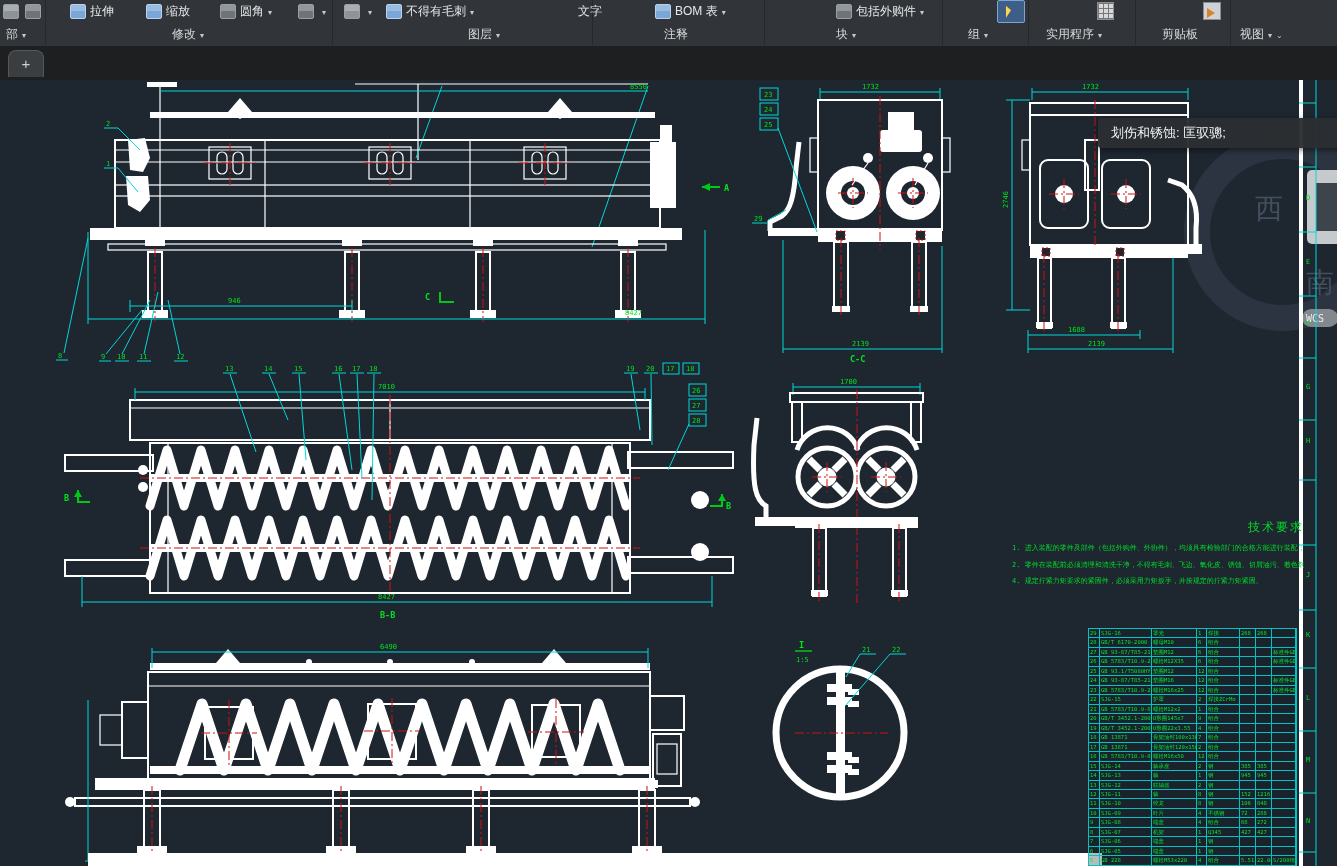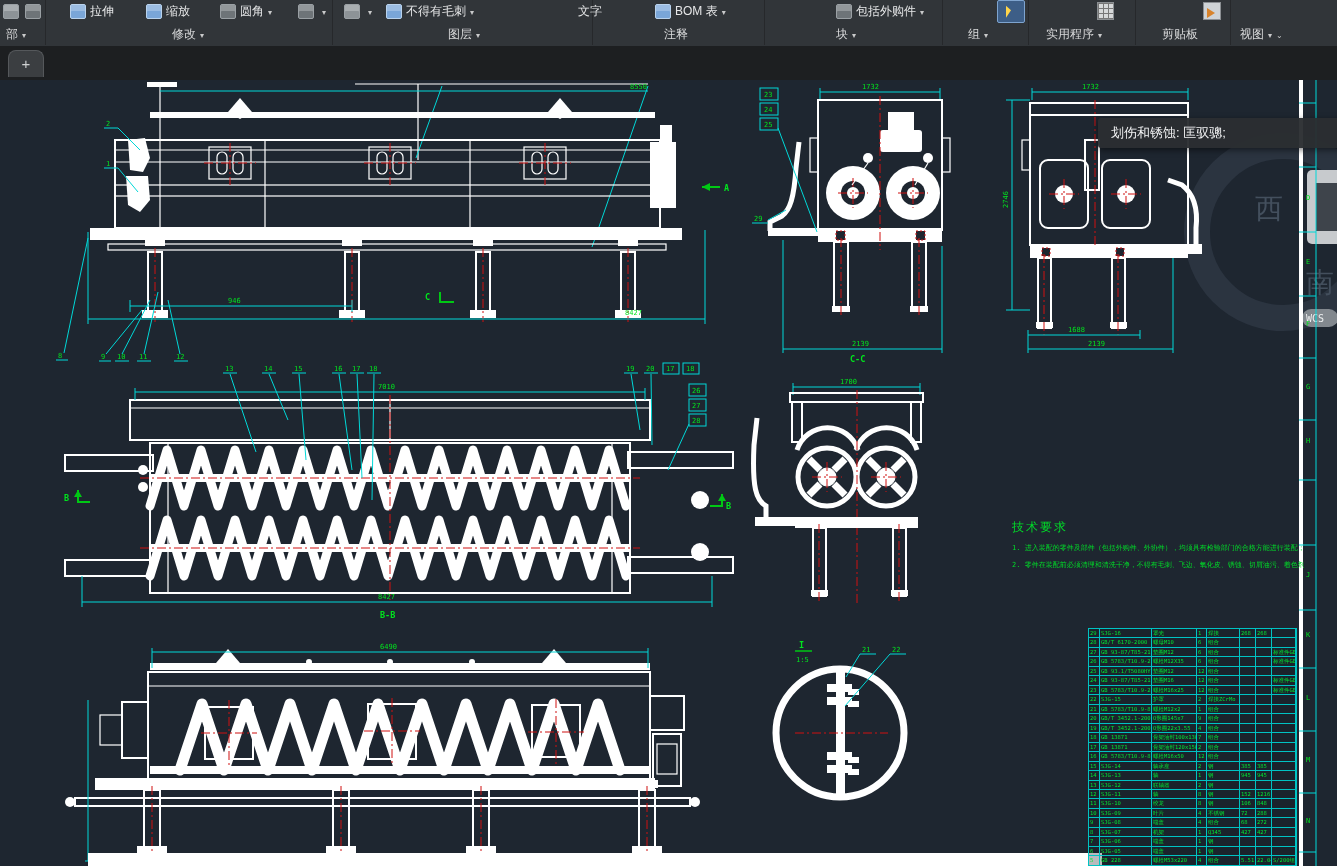--- a/index.html
+++ b/index.html
@@ -21,21 +21,21 @@
   .paste:after{content:"";position:absolute;left:3px;top:5px;border-left:8px solid #d8832b;border-top:5px solid transparent;border-bottom:5px solid transparent;}
   
   #tabbar{position:absolute;left:0;top:46px;width:1337px;height:34px;background:#1d1f21;z-index:29;}
   #newtab{position:absolute;left:8px;top:4px;width:34px;height:26px;background:#3b3e41;border:1px solid #55585b;border-bottom:none;border-radius:8px 8px 0 0;color:#cfd1d2;text-align:center;line-height:26px;font-size:15px;}
   
   #cad{position:absolute;left:0;top:80px;z-index:1;}
   
   #speakbar{position:absolute;left:1098px;top:118px;width:239px;height:30px;background:rgba(43,46,49,.96);
     border-radius:3px 0 0 3px;color:#f2f3f4;font-size:13px;line-height:30px;padding-left:13px;z-index:20;box-shadow:0 2px 6px rgba(0,0,0,.5);}
   #techreq{position:absolute;left:1012px;top:519px;width:292px;z-index:5;color:#00dc28;font-family:"DejaVu Sans Mono",monospace;}
-  #techreq .tr-title{text-align:left;font-size:12px;letter-spacing:2px;margin-bottom:4px;}
+  #techreq .tr-title{text-align:right;font-size:12px;letter-spacing:2px;margin-bottom:4px;}
   #techreq .tr-line{font-size:7px;line-height:16.5px;white-space:nowrap;overflow:hidden;}
   #bom{position:absolute;left:1088px;top:628px;width:209px;height:238px;z-index:5;border:1px solid #00c3c3;box-sizing:border-box;overflow:hidden;background:rgba(20,30,38,.3);}
   .bom-row{display:flex;height:9.48px;border-bottom:1px solid #00c3c3;box-sizing:border-box;}
   .bom-cell{font-family:"DejaVu Sans Mono",monospace;font-size:5.5px;line-height:8.5px;color:#00e432;
      border-right:1px solid #00c3c3;box-sizing:border-box;overflow:hidden;white-space:nowrap;padding-left:1px;flex:none;}
   
   text{font-family:"DejaVu Sans Mono",monospace;}
   .gtxt{fill:#00e41e;font-size:7px;}
   .gtxt2{fill:#00e41e;font-size:8.5px;font-weight:bold;}
   .dim{stroke:#00d8d8;stroke-width:1;fill:none;}
@@ -71,21 +71,21 @@
   <div class="r1item" style="left:655px"><span class="ico blue"></span><span>BOM 表</span><span class="caret">▾</span></div>
   <div class="r1item" style="left:836px"><span class="ico"></span><span>包括外购件</span><span class="caret">▾</span></div>
   <div class="btn-hl" style="left:997px">
       <span class="z"></span>
     </div>
   <div class="calc" style="left:1097px"></div>
   <div class="paste" style="left:1203px"></div>
 
   <div class="r2label" style="left:6px"><span>部</span><span class="caret">▾</span></div>
   <div class="r2label" style="left:172px"><span>修改</span><span class="caret">▾</span></div>
-  <div class="r2label" style="left:448px"><span>图层</span><span class="caret">▾</span></div>
+  <div class="r2label" style="left:468px"><span>图层</span><span class="caret">▾</span></div>
   <div class="r2label" style="left:664px"><span>注释</span></div>
   <div class="r2label" style="left:836px"><span>块</span><span class="caret">▾</span></div>
   <div class="r2label" style="left:968px"><span>组</span><span class="caret">▾</span></div>
   <div class="r2label" style="left:1046px"><span>实用程序</span><span class="caret">▾</span></div>
   <div class="r2label" style="left:1162px"><span>剪贴板</span></div>
   <div class="r2label" style="left:1240px"><span>视图</span><span class="caret">▾</span><span class="caret">⌄</span></div>
 </div>
 
 <div id="tabbar">
   <div id="newtab">+</div>
@@ -541,20 +541,21 @@
 </svg>
 
 <div id="speakbar">
   <span>划伤和锈蚀: 匡驭骢;</span>
 </div>
 
 <div id="techreq">
   <div class="tr-title">技术要求</div>
 <div class="tr-line">1. 进入装配的零件及部件（包括外购件、外协件），均须具有检验部门的合格方能进行装配；</div>
     <div class="tr-line">2. 零件在装配前必须清理和清洗干净，不得有毛刺、飞边、氧化皮、锈蚀、切屑油污、着色剂和灰尘等；</div>
+    <div class="tr-line">4. 规定拧紧力矩要求的紧固件，必须采用力矩扳手，并按规定的拧紧力矩紧固。</div>
   </div>
 
 <div id="bom">
     <div class="bom-row">
       <div class="bom-cell" style="width: 11px;">29</div>
       <div class="bom-cell" style="width: 52px;">SJG-16</div>
       <div class="bom-cell" style="width: 45px;">罩壳</div>
       <div class="bom-cell" style="width: 10px;">1</div>
       <div class="bom-cell" style="width: 33px;">焊接</div>
       <div class="bom-cell" style="width: 16px;">268</div>

